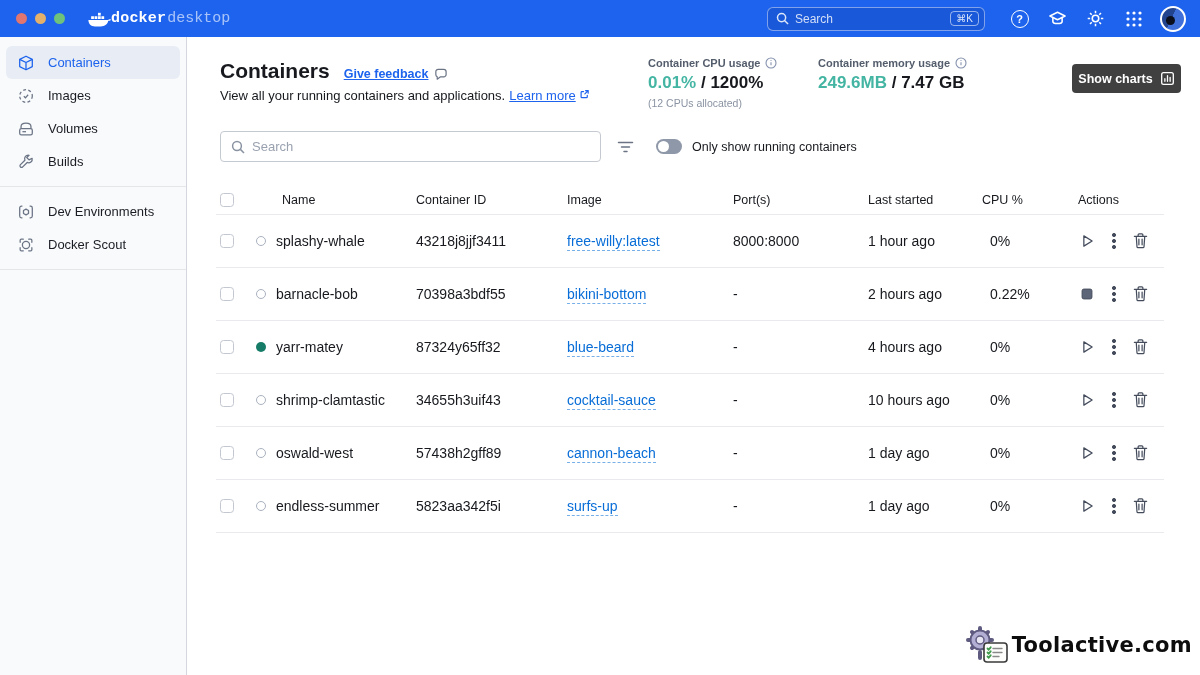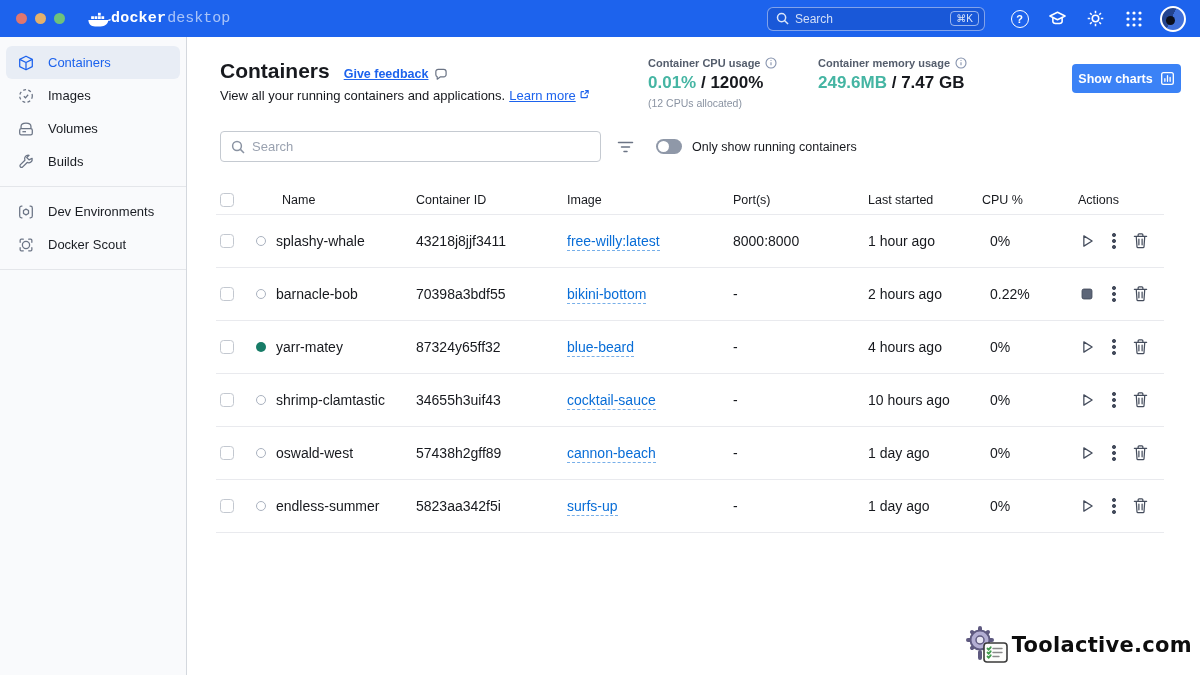--- a/index.html
+++ b/index.html
@@ -55,21 +55,21 @@
   .subtitle a { color:#1d63ed; text-decoration:underline; cursor:pointer; margin-left:4px; }
 
   .metric { position:absolute; top:20px; }
   .metric.cpu { left:460px; } .metric.mem { left:630px; }
   .m-label { font-size:11px; font-weight:700; color:#545d6c; display:flex; align-items:center; gap:5px; }
   .m-value { font-size:17px; font-weight:600; color:#17191e; margin-top:4px; }
   .m-value .teal { color:#45b5a3; }
   .m-note { font-size:10.5px; color:#8a93a2; margin-top:4px; }
 
   .show-charts { position:absolute; left:884px; top:27px; width:109px; height:29px;
-    background:#3b82f6; color:#fff; border:0; border-radius:4px; font-size:12.5px;
+    background:#404040; color:#fff; border:0; border-radius:4px; font-size:12.5px;
     font-weight:600; font-family:inherit; display:flex; align-items:center;
     justify-content:center; gap:7px; cursor:pointer; }
 
   .toolbar { position:absolute; left:32px; top:94px; display:flex; align-items:center; }
   .search-box { width:381px; height:31px; border:1px solid #c5cad1; border-radius:4px;
     display:flex; align-items:center; gap:7px; padding:0 10px; }
   .search-box input { flex:1; border:0; outline:none; font-size:13px; color:#17191e; font-family:inherit; }
   .search-box input::placeholder { color:#9aa2b0; }
   .filter-ic { margin-left:16px; cursor:pointer; }
   .toggle { margin-left:22px; width:26px; height:15px; border-radius:8px; background:#8f98a8;

